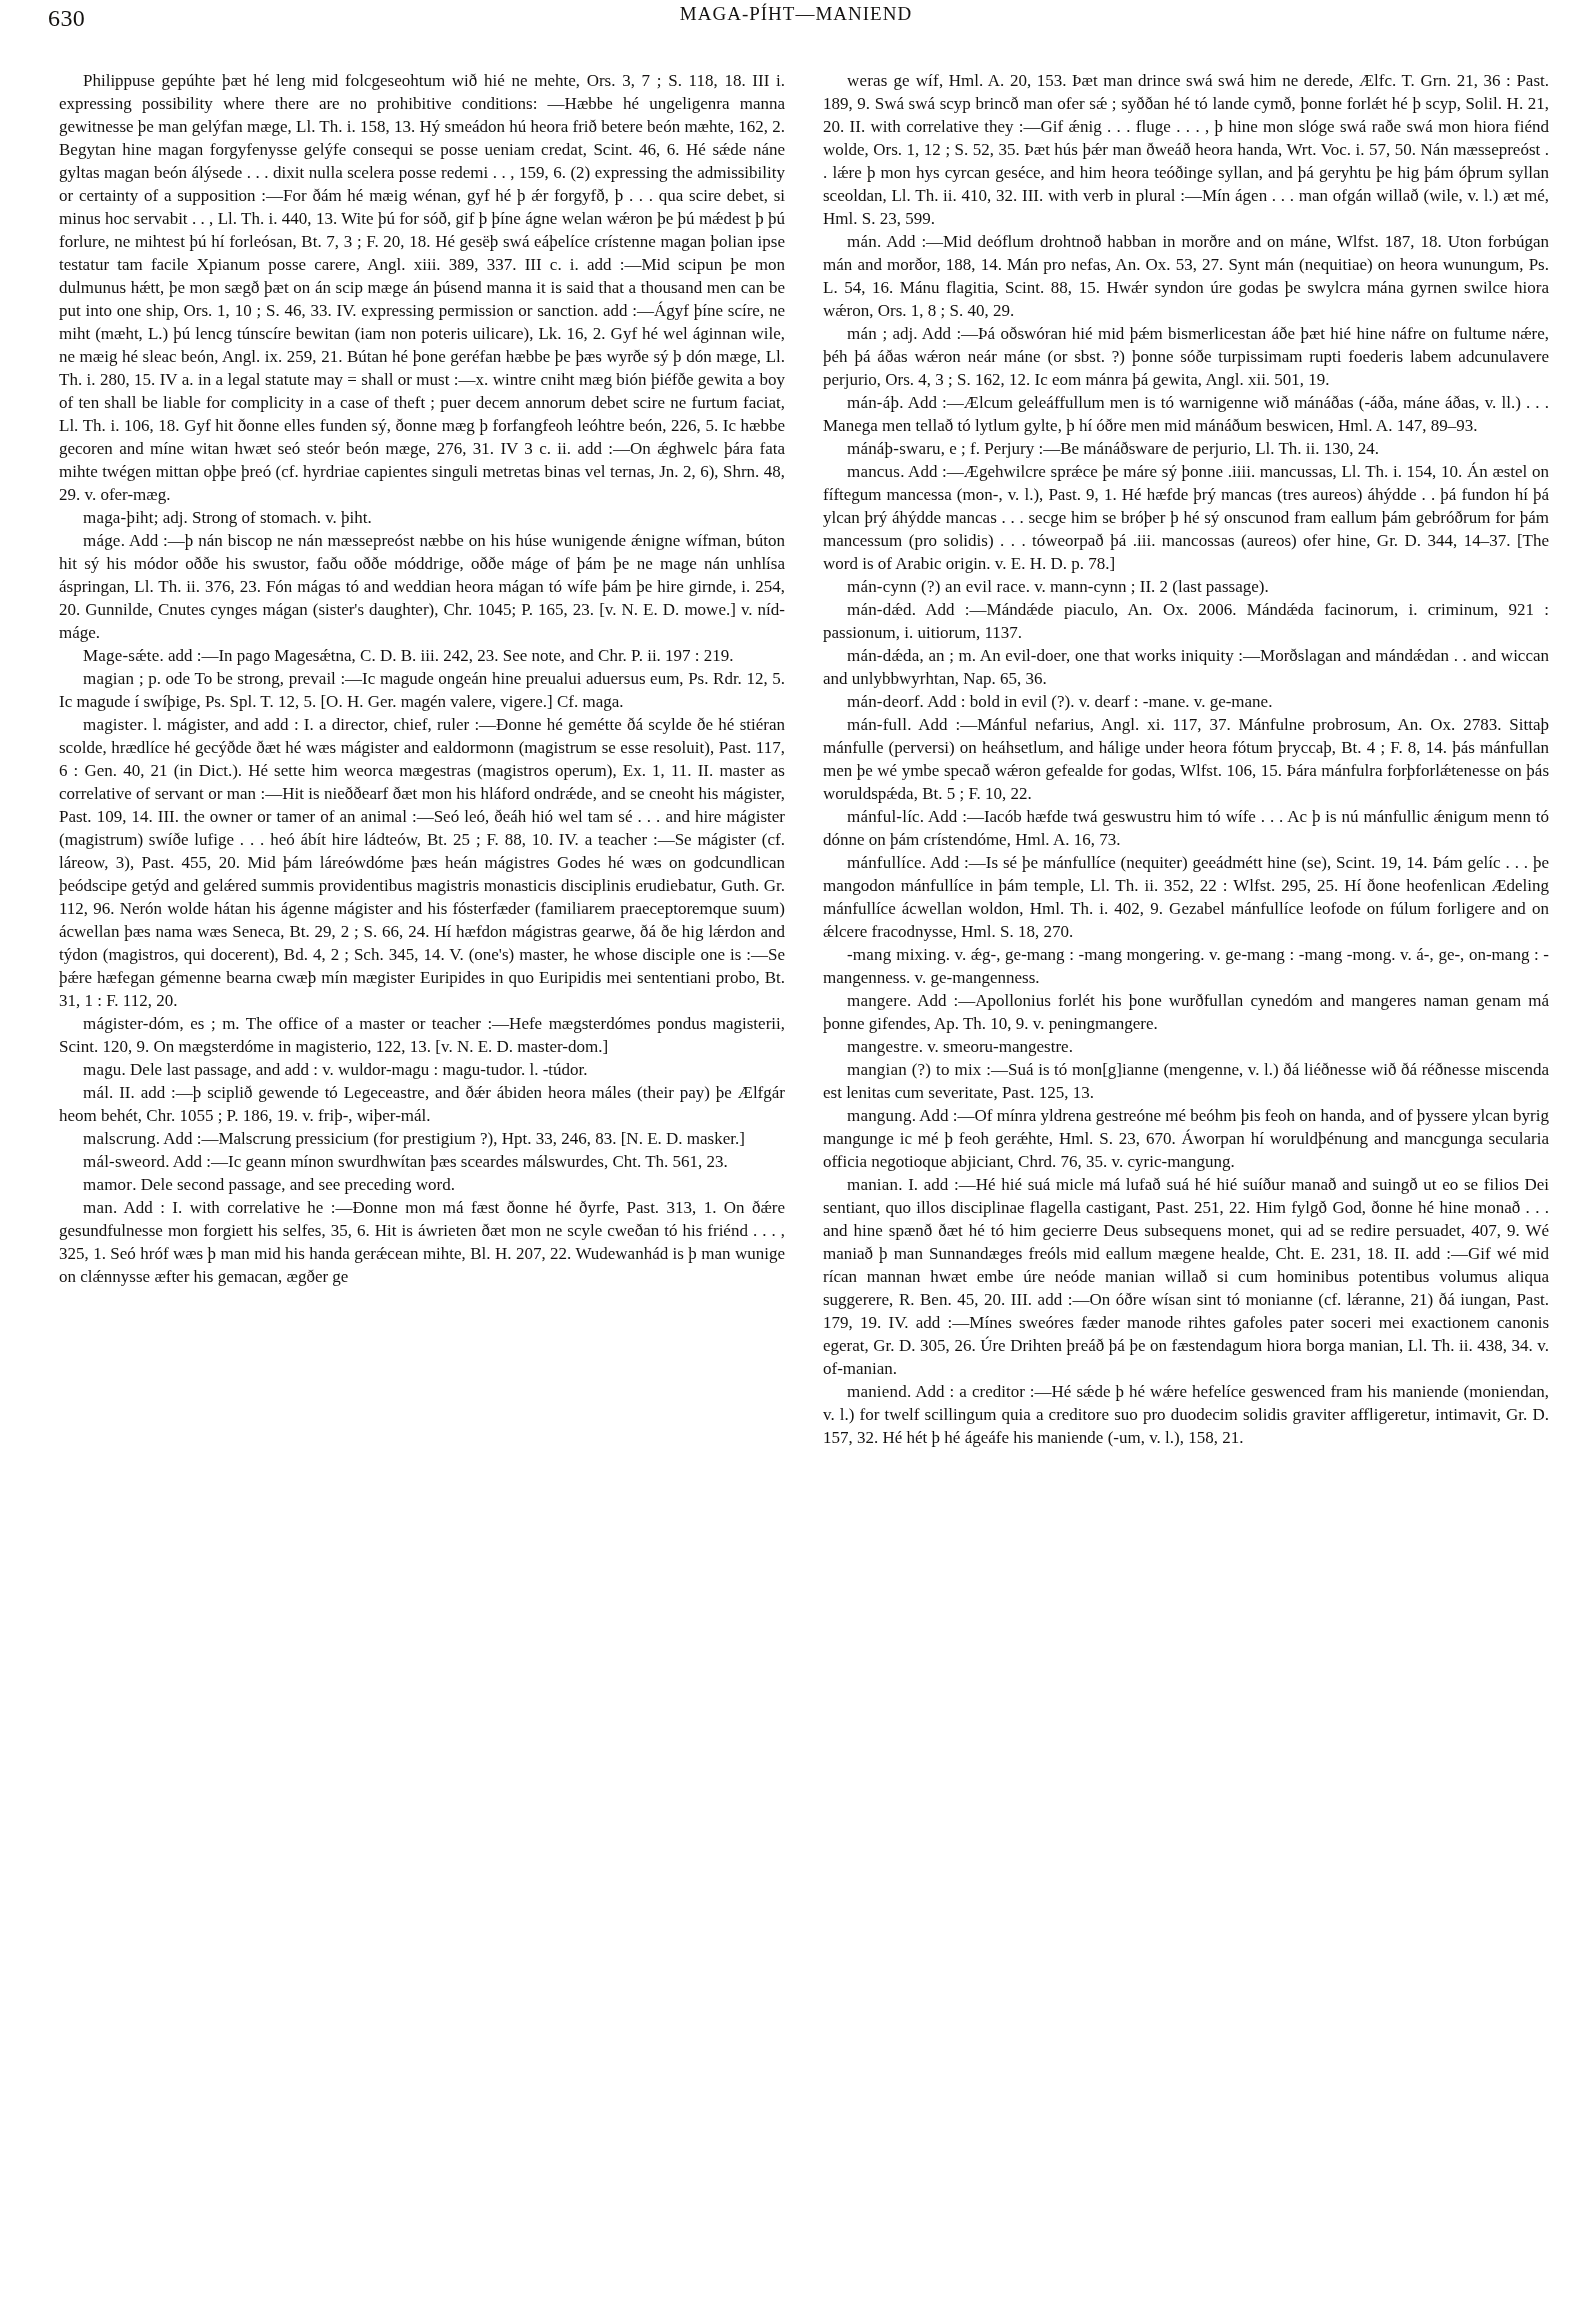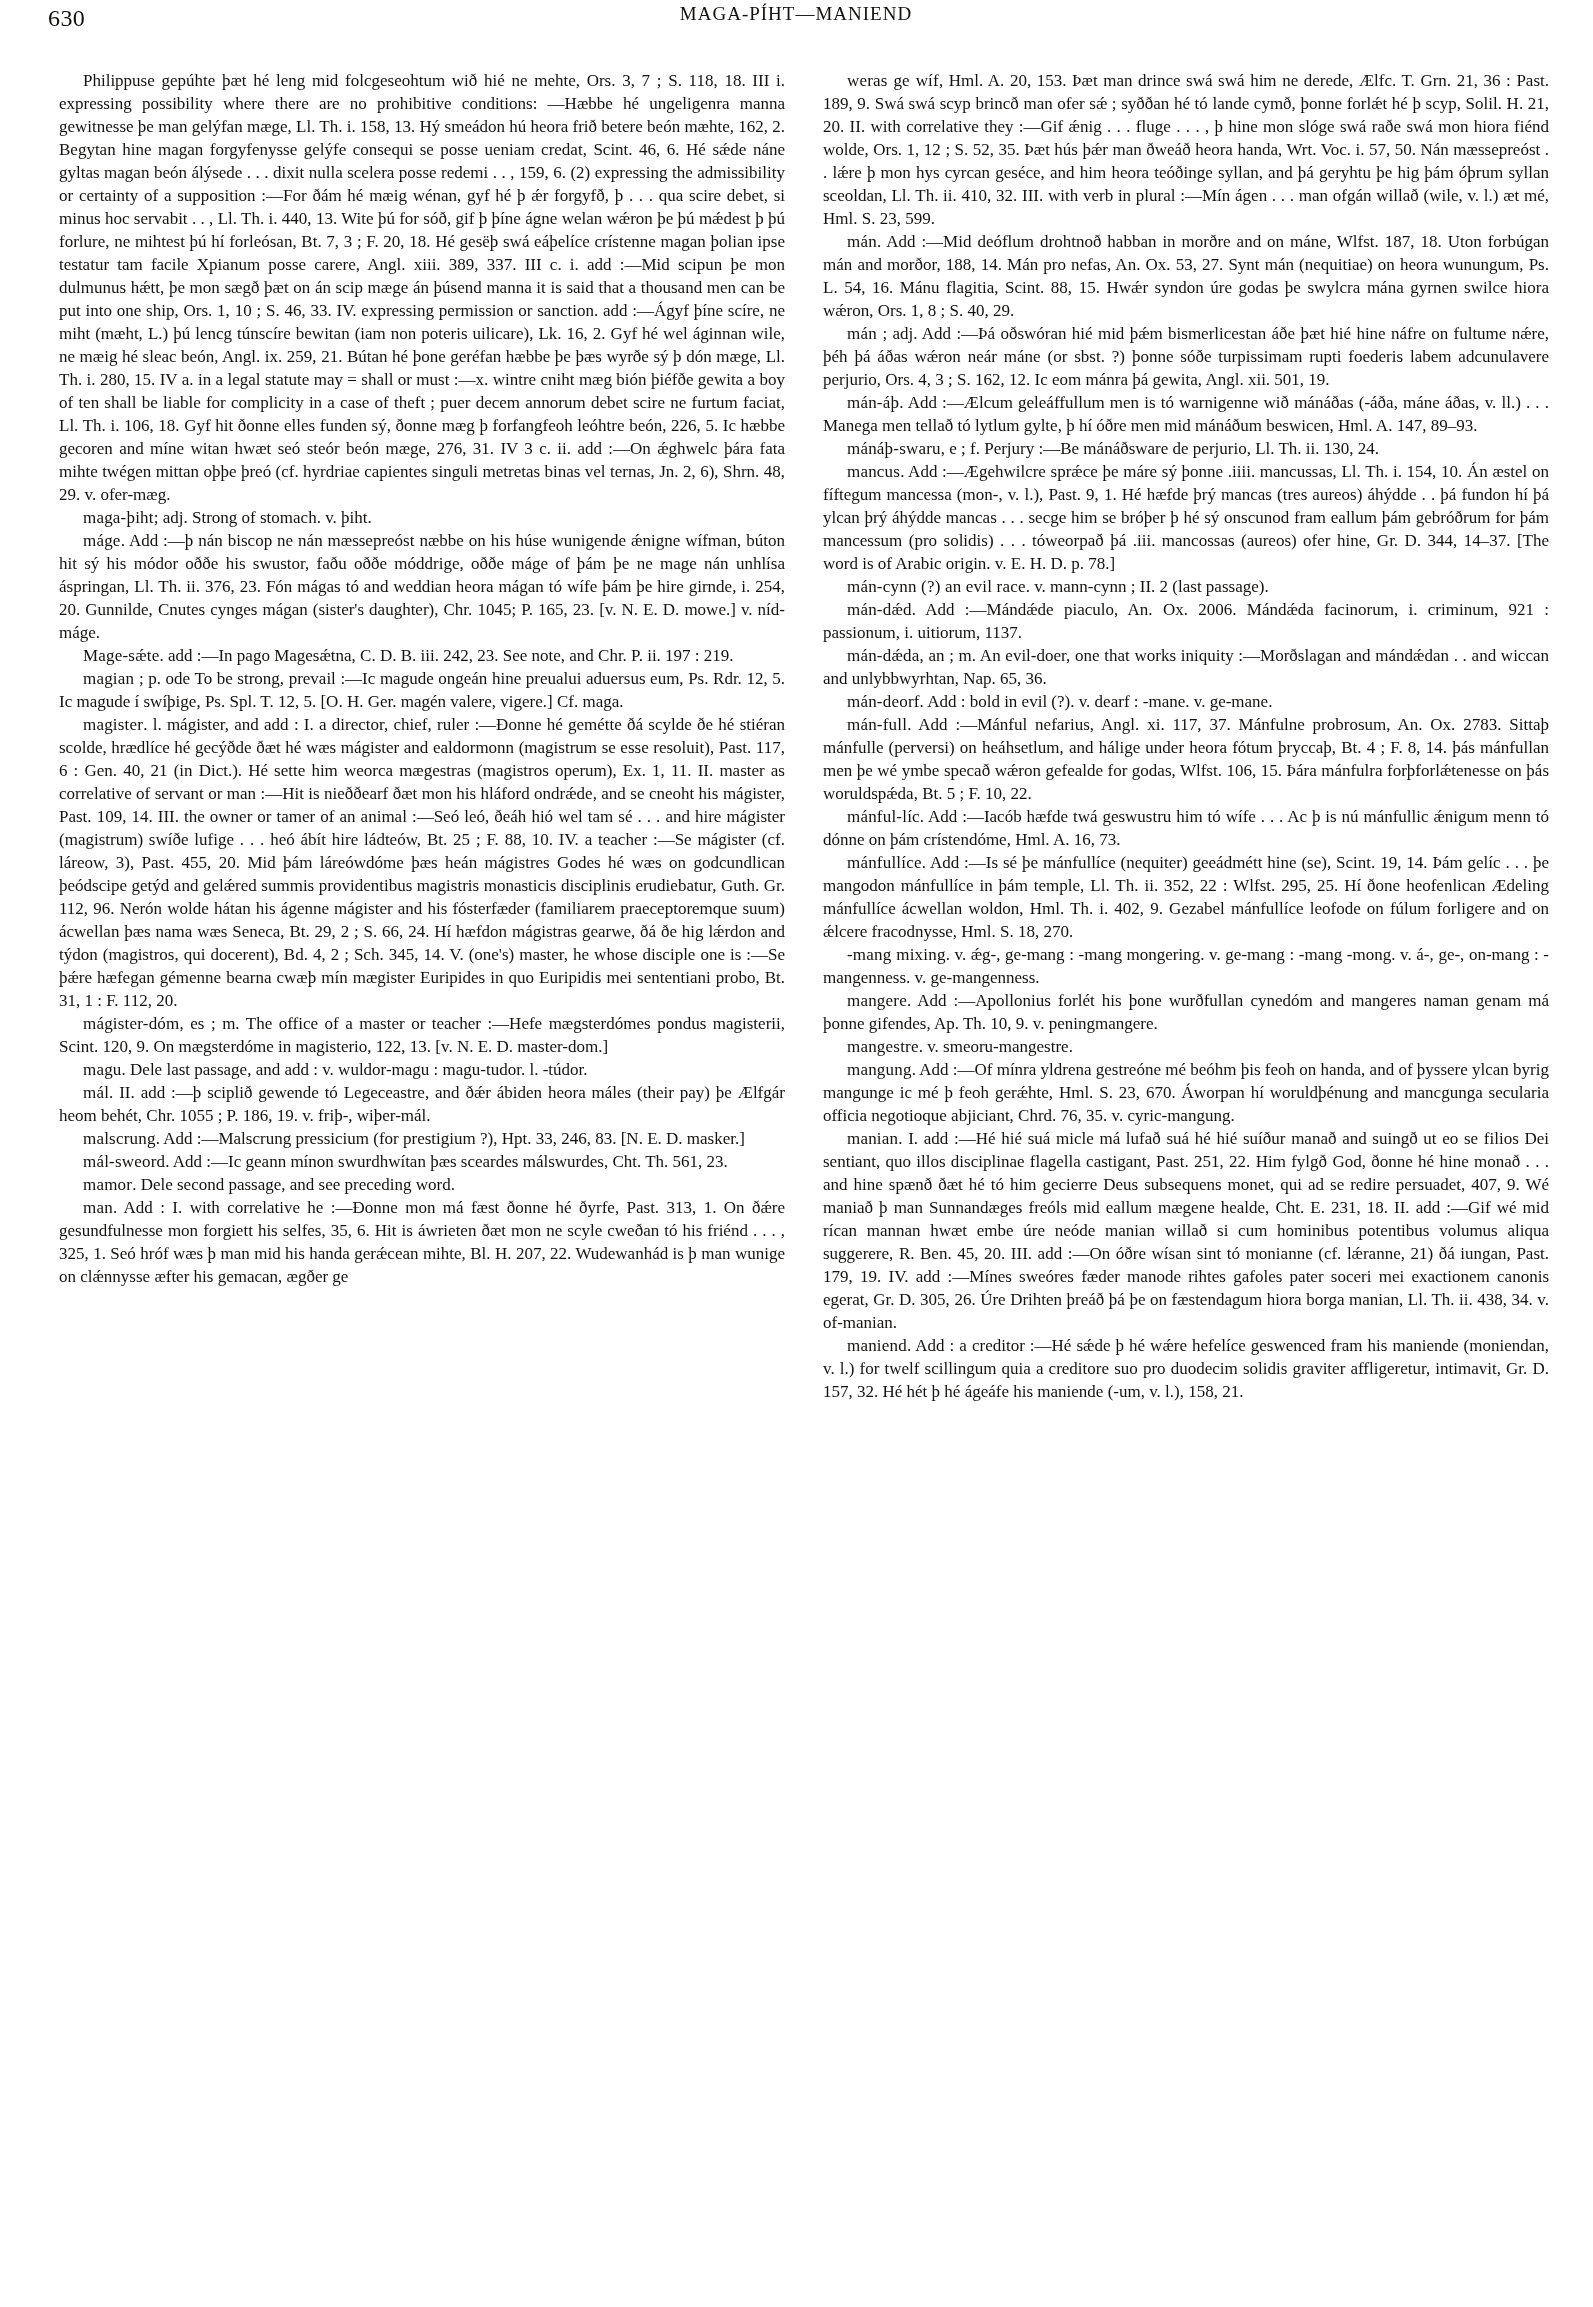--- a/index.html
+++ b/index.html
@@ -123,20 +123,21 @@
         <p class="entry"><span class="hw">mán-cynn (?) an evil race</span>. v. mann-cynn ; II. 2 (last passage).</p>
         <p class="entry"><span class="hw">mán-dǽd</span>. Add :—Mándǽde piaculo, An. Ox. 2006. Mándǽda facinorum, i. criminum, 921 : passionum, i. uitiorum, 1137.</p>
         <p class="entry"><span class="hw">mán-dǽda</span>, an ; m. An evil-doer, one that works iniquity :—Morðslagan and mándǽdan . . and wiccan and unlybbwyrhtan, Nap. 65, 36.</p>
         <p class="entry"><span class="hw">mán-deorf</span>. Add : bold in evil (?). v. dearf : -mane. v. ge-mane.</p>
         <p class="entry"><span class="hw">mán-full</span>. Add :—Mánful nefarius, Angl. xi. 117, 37. Mánfulne probrosum, An. Ox. 2783. Sittaþ mánfulle (perversi) on heáhsetlum, and hálige under heora fótum þryccaþ, Bt. 4 ; F. 8, 14. þás mánfullan men þe wé ymbe specað wǽron gefealde for godas, Wlfst. 106, 15. Þára mánfulra forþforlǽtenesse on þás woruldspǽda, Bt. 5 ; F. 10, 22.</p>
         <p class="entry"><span class="hw">mánful-líc</span>. Add :—Iacób hæfde twá geswustru him tó wífe . . . Ac þ is nú mánfullic ǽnigum menn tó dónne on þám crístendóme, Hml. A. 16, 73.</p>
         <p class="entry"><span class="hw">mánfullíce</span>. Add :—Is sé þe mánfullíce (nequiter) geeádmétt hine (se), Scint. 19, 14. Þám gelíc . . . þe mangodon mánfullíce in þám temple, Ll. Th. ii. 352, 22 : Wlfst. 295, 25. Hí ðone heofenlican Ædeling mánfullíce ácwellan woldon, Hml. Th. i. 402, 9. Gezabel mánfullíce leofode on fúlum forligere and on ǽlcere fracodnysse, Hml. S. 18, 270.</p>
         <p class="entry"><span class="hw">-mang mixing</span>. v. ǽg-, ge-mang : -mang mongering. v. ge-mang : -mang -mong. v. á-, ge-, on-mang : -mangenness. v. ge-mangenness.</p>
         <p class="entry"><span class="hw">mangere</span>. Add :—Apollonius forlét his þone wurðfullan cynedóm and mangeres naman genam má þonne gifendes, Ap. Th. 10, 9. v. peningmangere.</p>
         <p class="entry"><span class="hw">mangestre</span>. v. smeoru-mangestre.</p>
+        <p class="entry"><span class="hw">mangian (?) to mix </span>:—Suá is tó mon[g]ianne (mengenne, v. l.) ðá liéðnesse wið ðá réðnesse miscenda est lenitas cum severitate, Past. 125, 13.</p>
         <p class="entry"><span class="hw">mangung</span>. Add :—Of mínra yldrena gestreóne mé beóhm þis feoh on handa, and of þyssere ylcan byrig mangunge ic mé þ feoh gerǽhte, Hml. S. 23, 670. Áworpan hí woruldþénung and mancgunga secularia officia negotioque abjiciant, Chrd. 76, 35. v. cyric-mangung.</p>
         <p class="entry"><span class="hw">manian</span>. I. add :—Hé hié suá micle má lufað suá hé hié suíður manað and suingð ut eo se filios Dei sentiant, quo illos disciplinae flagella castigant, Past. 251, 22. Him fylgð God, ðonne hé hine monað . . . and hine spænð ðæt hé tó him gecierre Deus subsequens monet, qui ad se redire persuadet, 407, 9. Wé maniað þ man Sunnandæges freóls mid eallum mægene healde, Cht. E. 231, 18.  II. add :—Gif wé mid rícan mannan hwæt embe úre neóde manian willað si cum hominibus potentibus volumus aliqua suggerere, R. Ben. 45, 20.  III. add :—On óðre wísan sint tó monianne (cf. lǽranne, 21) ðá iungan, Past. 179, 19.  IV. add :—Mínes sweóres fæder manode rihtes gafoles pater soceri mei exactionem canonis egerat, Gr. D. 305, 26. Úre Drihten þreáð þá þe on fæstendagum hiora borga manian, Ll. Th. ii. 438, 34. v. of-manian.</p>
         <p class="entry"><span class="hw">maniend</span>. Add : a creditor :—Hé sǽde þ hé wǽre hefelíce geswenced fram his maniende (moniendan, v. l.) for twelf scillingum quia a creditore suo pro duodecim solidis graviter affligeretur, intimavit, Gr. D. 157, 32. Hé hét þ hé ágeáfe his maniende (-um, v. l.), 158, 21.</p>
       </div>
   </div>
 
 </div>
 
 
 </body></html>

